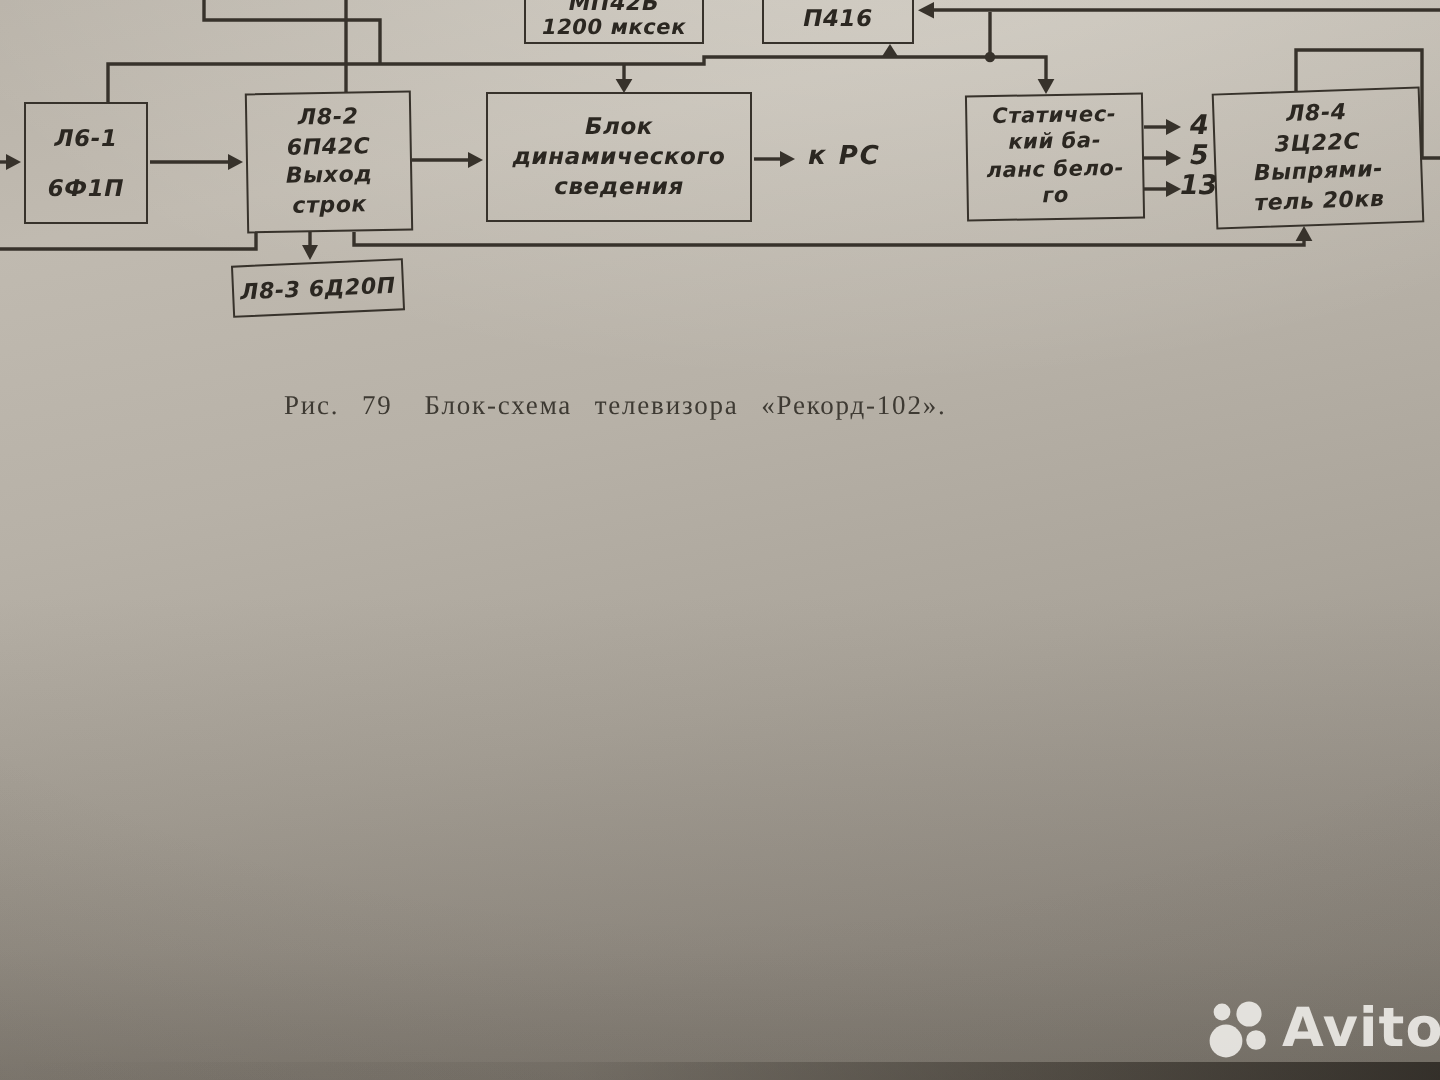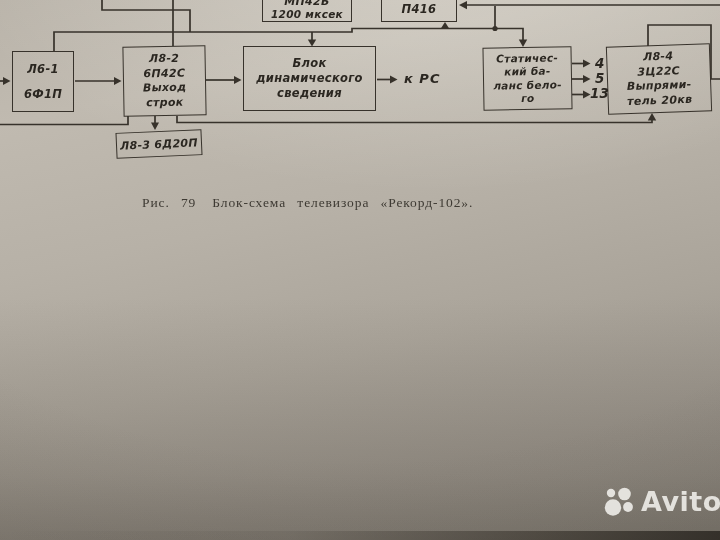--- a/index.html
+++ b/index.html
@@ -38,21 +38,21 @@
   .flabel{position:absolute;font-style:italic;font-weight:600;color:#2b2721;}
   .lbl-krs{left:404px;top:71px;font-size:13px;letter-spacing:1px;}
   .lbl-pin{font-size:13.5px;}
   .lbl-4{left:595px;top:55px;}
   .lbl-5{left:595px;top:70px;}
   .lbl-13{left:590px;top:85px;}
   .caption{position:absolute;left:142px;top:195px;width:460px;
     font-family:"Liberation Serif",serif;font-size:13.5px;color:#3e3a33;
     letter-spacing:0.9px;word-spacing:7px;white-space:nowrap;}
   .caption .cap-prefix{margin-right:16px;}
-  .watermark{position:absolute;left:599px;top:484px;width:120px;height:38px;}
+  .watermark{position:absolute;left:599px;top:497px;width:120px;height:38px;}
   .watermark .wm-text{position:absolute;left:42px;top:2px;font-size:27px;font-weight:700;
     color:rgba(250,249,245,0.82);letter-spacing:0.5px;font-style:normal;}
   .wm-circles{position:absolute;left:0;top:0;}
 </style>
 </head>
 <body>
 
 <div class="photo-content">
 
   <svg class="wires" viewBox="0 0 720 540" xmlns="http://www.w3.org/2000/svg">

